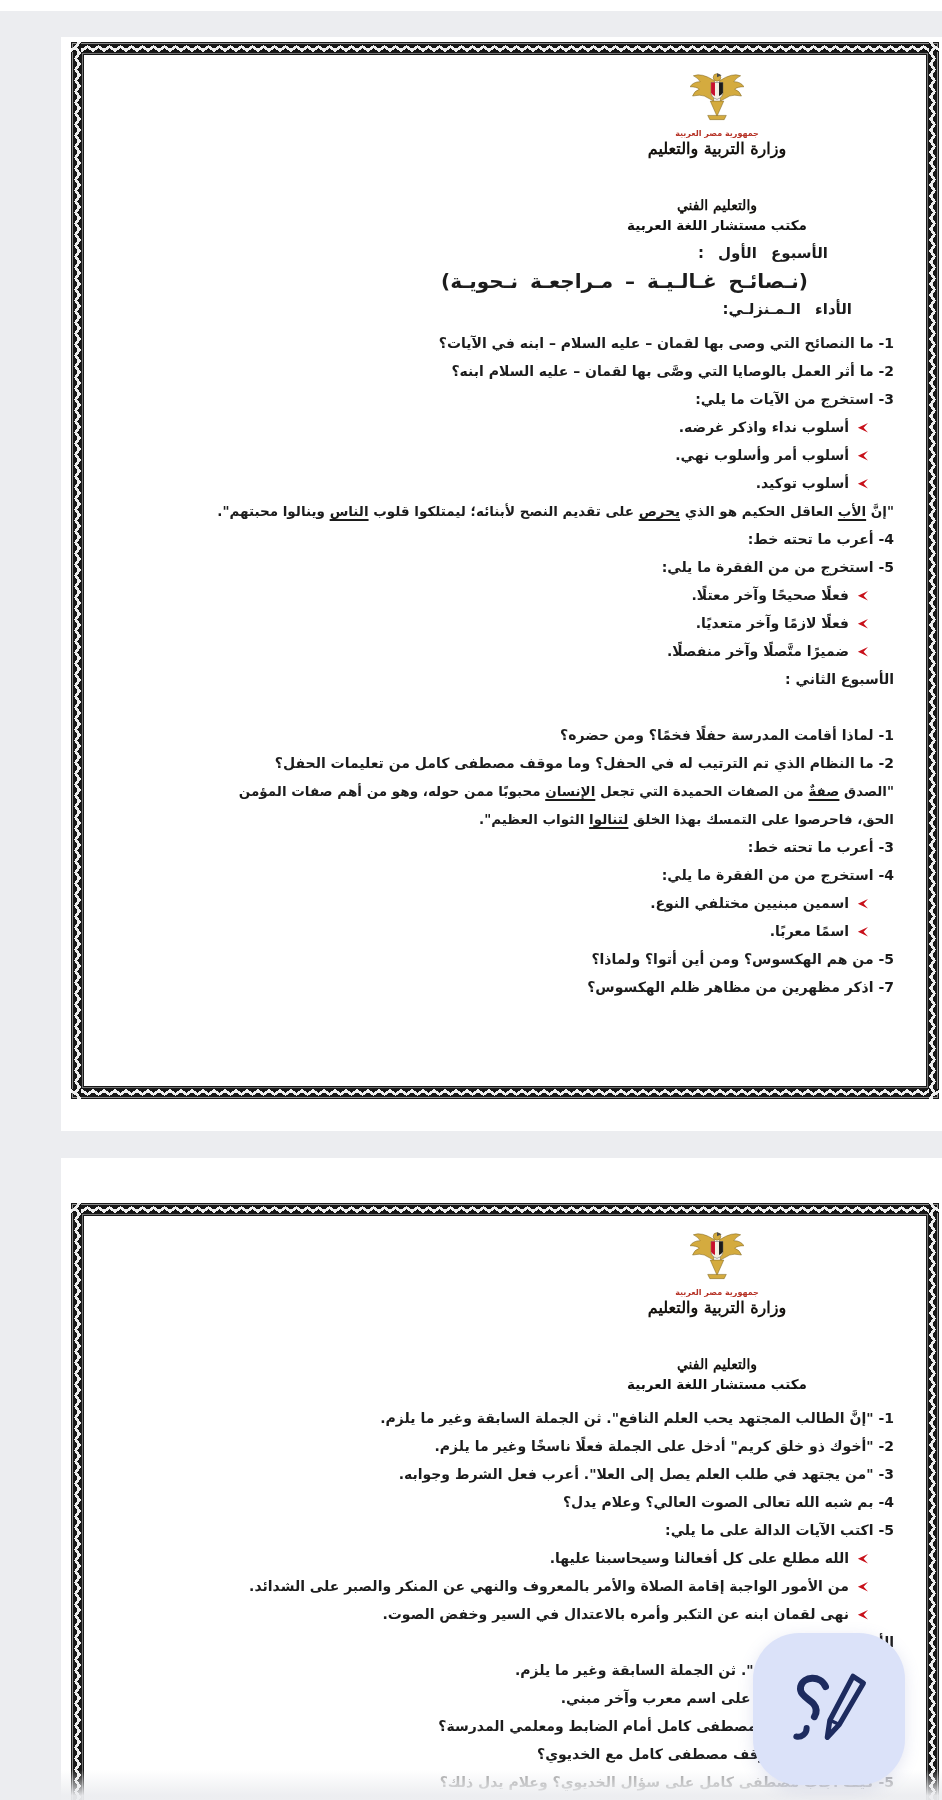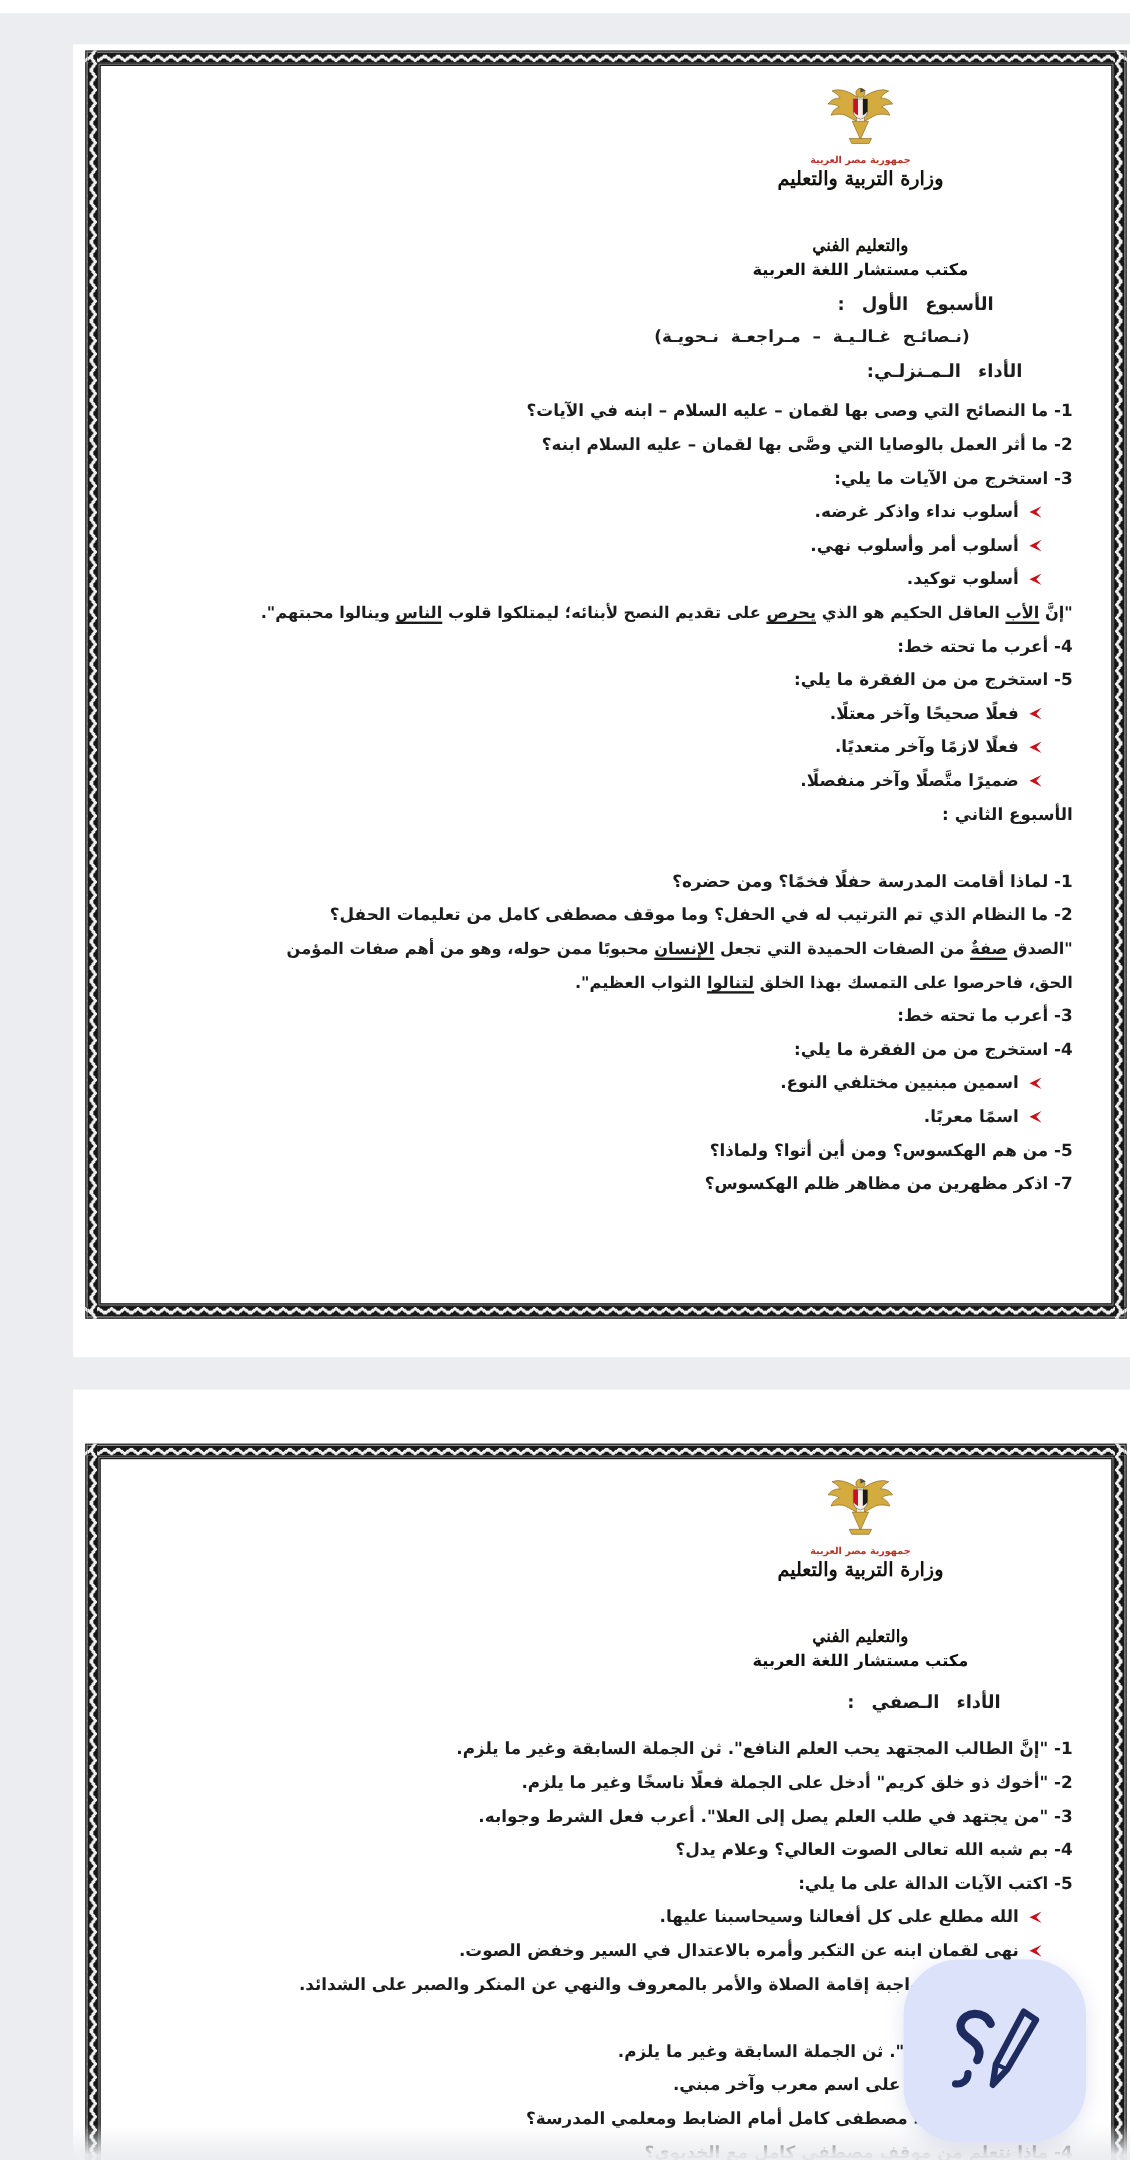--- a/index.html
+++ b/index.html
@@ -23,21 +23,21 @@
   .p2 .content{padding-top:8px;}
   .crest{width:250px;margin:2px 52px 0 auto;text-align:center;line-height:1.1;}
   .crest svg.eagle{display:inline-block;}
   .country{font-size:8px;font-weight:bold;color:#b63226;margin-top:1px;letter-spacing:.5px;}
   .callig{font-family:"DejaVu Serif","Liberation Serif",serif;font-weight:bold;color:#14110d;}
   .c1{font-size:16px;margin-top:2px;}
   .c2{font-size:14px;margin-top:40px;}
   .office{font-size:13.5px;font-weight:bold;margin-top:5px;color:#111;}
   .t1,.t2,.t3,.t4,.ts{font-weight:bold;font-size:15px;height:28px;line-height:28px;white-space:nowrap;overflow:hidden;}
   .t1{margin-top:6px;padding-right:66px;letter-spacing:2px;word-spacing:9px;}
-  .t2{padding-right:86px;font-size:14px;letter-spacing:1px;word-spacing:5px;}
+  .t2{padding-right:86px;font-size:20px;letter-spacing:1px;word-spacing:5px;}
   .t3{padding-right:42px;letter-spacing:2px;word-spacing:9px;}
   .t4{padding-right:70px;font-size:14px;letter-spacing:0;}
   .ts{margin-top:12px;padding-right:60px;letter-spacing:2px;word-spacing:9px;}
   .list{margin-top:6px;}
   .p2 .list{margin-top:12px;}
   .line{height:28px;line-height:28px;font-size:14px;font-weight:bold;white-space:nowrap;overflow:hidden;}
   .line.quote{font-size:13.5px;}
   .line.sp{height:28px;}
   .line.h{letter-spacing:.5px;}
   .line.b{padding-right:26px;}
@@ -135,30 +135,29 @@
               <path d="M25 18 h14 v12 q0 6 -7 8 q-7 -2 -7 -8 z" fill="#f3efe2"></path>
               <path d="M25 18 h4.6 v16 q-3 -1.5 -4.6 -4 z" fill="#c8102e" stroke="none"></path>
               <path d="M34.4 18 h4.6 v12 q-1.6 2.5 -4.6 4 z" fill="#1b1b1b" stroke="none"></path>
             </g>
           </svg>
           <div class="country">جمهورية مصر العربية</div>
           <div class="callig c1">وزارة التربية والتعليم</div>
           <div class="callig c2">والتعليم الفني</div>
           <div class="office">مكتب مستشار اللغة العربية</div>
         </div>
-        <div class="ts">الأداء الـصفي :</div>
         <div class="list">
             <div class="line q"><span class="num">1- </span><span>"إنَّ الطالب المجتهد يحب العلم النافع". ثن الجملة السابقة وغير ما يلزم.</span></div>
             <div class="line q"><span class="num">2- </span><span>"أخوك ذو خلق كريم" أدخل على الجملة فعلًا ناسخًا وغير ما يلزم.</span></div>
             <div class="line q"><span class="num">3- </span><span>"من يجتهد في طلب العلم يصل إلى العلا". أعرب فعل الشرط وجوابه.</span></div>
             <div class="line q"><span class="num">4- </span><span>بم شبه الله تعالى الصوت العالي؟ وعلام يدل؟</span></div>
             <div class="line q"><span class="num">5- </span><span>اكتب الآيات الدالة على ما يلي:</span></div>
             <div class="line b"><span class="arw"></span><span>الله مطلع على كل أفعالنا وسيحاسبنا عليها.</span></div>
+            <div class="line b"><span class="arw"></span><span>من الأمور الواجبة إقامة الصلاة والأمر بالمعروف والنهي عن المنكر والصبر على الشدائد.</span></div>
             <div class="line b"><span class="arw"></span><span>نهى لقمان ابنه عن التكبر وأمره بالاعتدال في السير وخفض الصوت.</span></div>
-            <div class="line b"><span class="arw"></span><span>من الأمور الواجبة إقامة الصلاة والأمر بالمعروف والنهي عن المنكر والصبر على الشدائد.</span></div>
             <div class="line h"><span>الأسبوع الثاني :</span></div>
             <div class="line q"><span class="num">1- </span><span>"هذا طالبٌ مجتهدٌ". ثن الجملة السابقة وغير ما يلزم.</span></div>
             <div class="line q"><span class="num">2- </span><span>مثل لجملة تحتوي على اسم معرب وآخر مبني.</span></div>
             <div class="line q"><span class="num">3- </span><span>لماذا تم استدعاء مصطفى كامل أمام الضابط ومعلمي المدرسة؟</span></div>
             <div class="line q"><span class="num">4- </span><span>ماذا نتعلم من موقف مصطفى كامل مع الخديوي؟</span></div>
             <div class="line q faded"><span class="num">5- </span><span>كيف أجاب مصطفى كامل على سؤال الخديوي؟ وعلام يدل ذلك؟</span></div>
           </div>
       </div>
     </div>
   </section>

